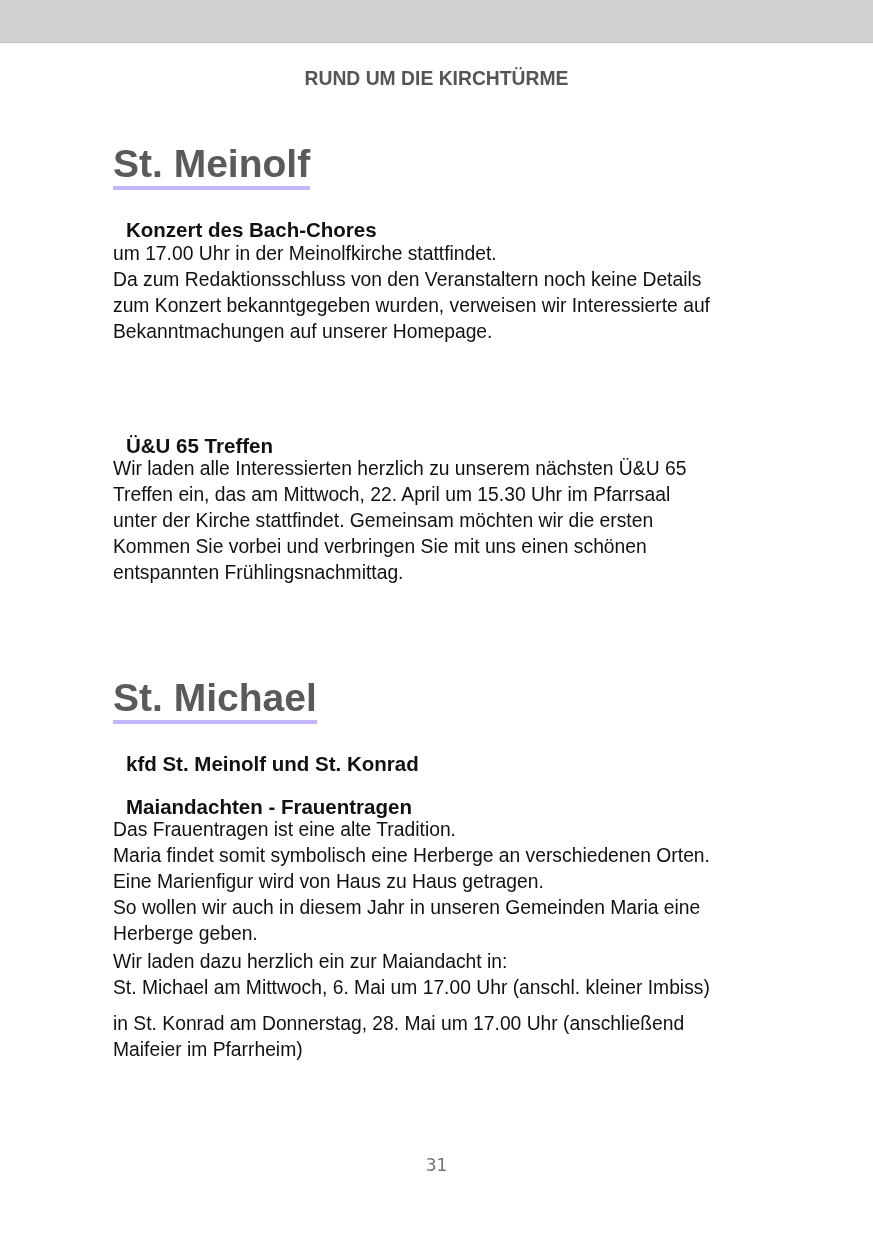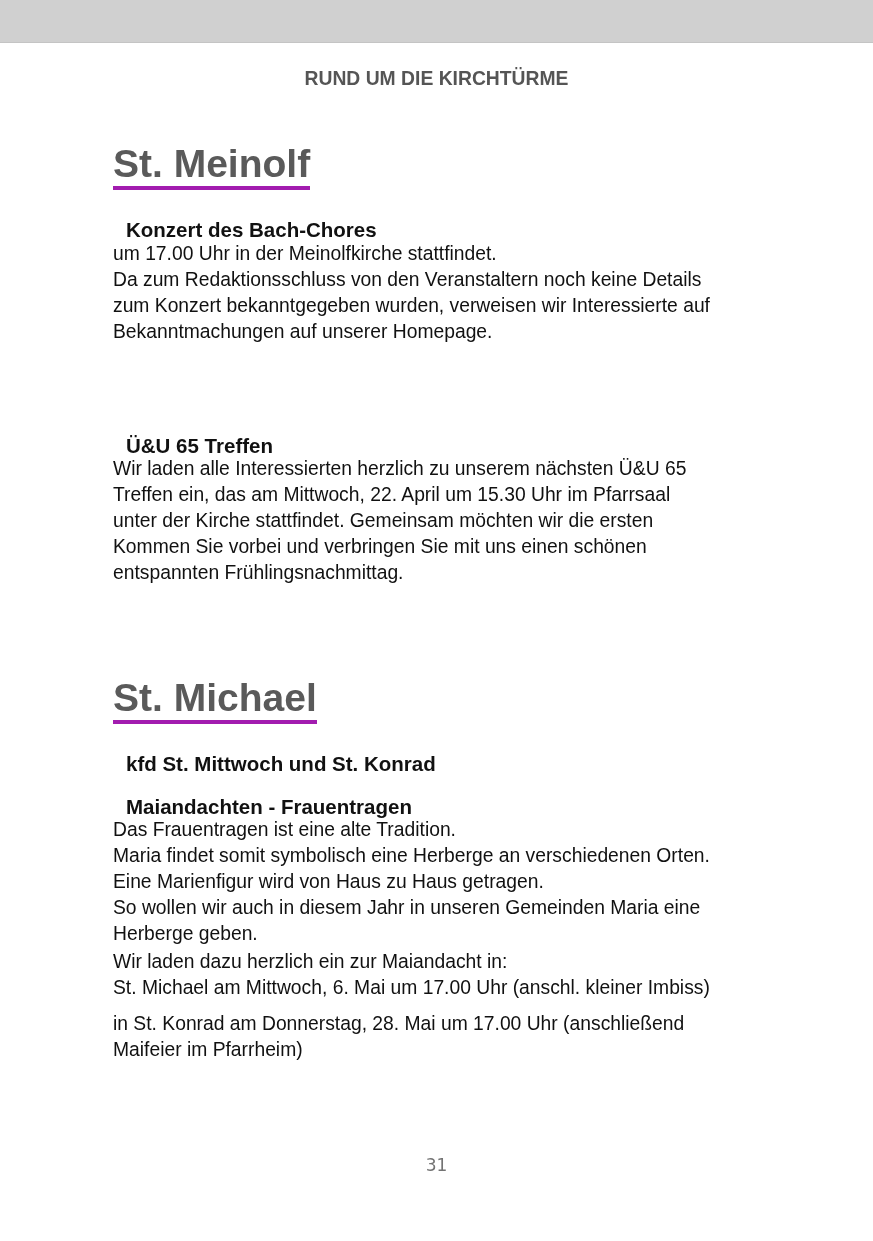--- a/index.html
+++ b/index.html
@@ -10,21 +10,21 @@
   .topbar { position: absolute; left: 0; top: 0; width: 873px; height: 42px; background: #d0d0d0; border-bottom: 1px solid #c4c4c4; }
   .running-head {
     position: absolute; top: 66px; left: 0; width: 873px; text-align: center;
     font-size: 21px; font-weight: bold; color: #555555; letter-spacing: 0px;
     transform: scaleX(0.92); transform-origin: center;
   }
   .content { position: absolute; left: 113px; width: 660px; }
   .section-title {
     font-size: 39px; font-weight: bold; color: #5a5a5a; margin: 0;
     display: inline-block; line-height: 44px;
-    border-bottom: 4px solid #a21caf; padding-bottom: 0px;
+    border-bottom: 4px solid #c4b5fd; padding-bottom: 0px;
   }
   .subhead { font-size: 20.5px; font-weight: bold; color: #111; margin: 13px; line-height: 30px; }
   .para { font-size: 19.3px; line-height: 26px; color: #111; margin: 0; }
   .para span { display: block; }
   .page-num {
     position: absolute; top: 1155px; left: 0; width: 873px; text-align: center;
     font-size: 17px; color: #737373; font-family: "DejaVu Sans", sans-serif;
   }
 </style>
 </head>
@@ -61,21 +61,21 @@
     <span>Kommen Sie vorbei und verbringen Sie mit uns einen schönen</span>
     <span>entspannten Frühlingsnachmittag.</span>
   </p>
 </div>
 
 <div class="content" style="top:676px;">
   <h1 class="section-title">St. Michael</h1>
 </div>
 
 <div class="content" style="top:736px;">
-  <h2 class="subhead">kfd St. Mittwoch und St. Konrad</h2>
+  <h2 class="subhead">kfd St. Meinolf und St. Konrad</h2>
   <h2 class="subhead">Maiandachten - Frauentragen</h2>
 </div>
 
 <div class="content" style="top:805px;margin-top:12px;">
   <p class="para">
     <span>Das Frauentragen ist eine alte Tradition.</span>
     <span>Maria findet somit symbolisch eine Herberge an verschiedenen Orten.</span>
     <span>Eine Marienfigur wird von Haus zu Haus getragen.</span>
     <span>So wollen wir auch in diesem Jahr in unseren Gemeinden Maria eine</span>
     <span>Herberge geben.</span>

